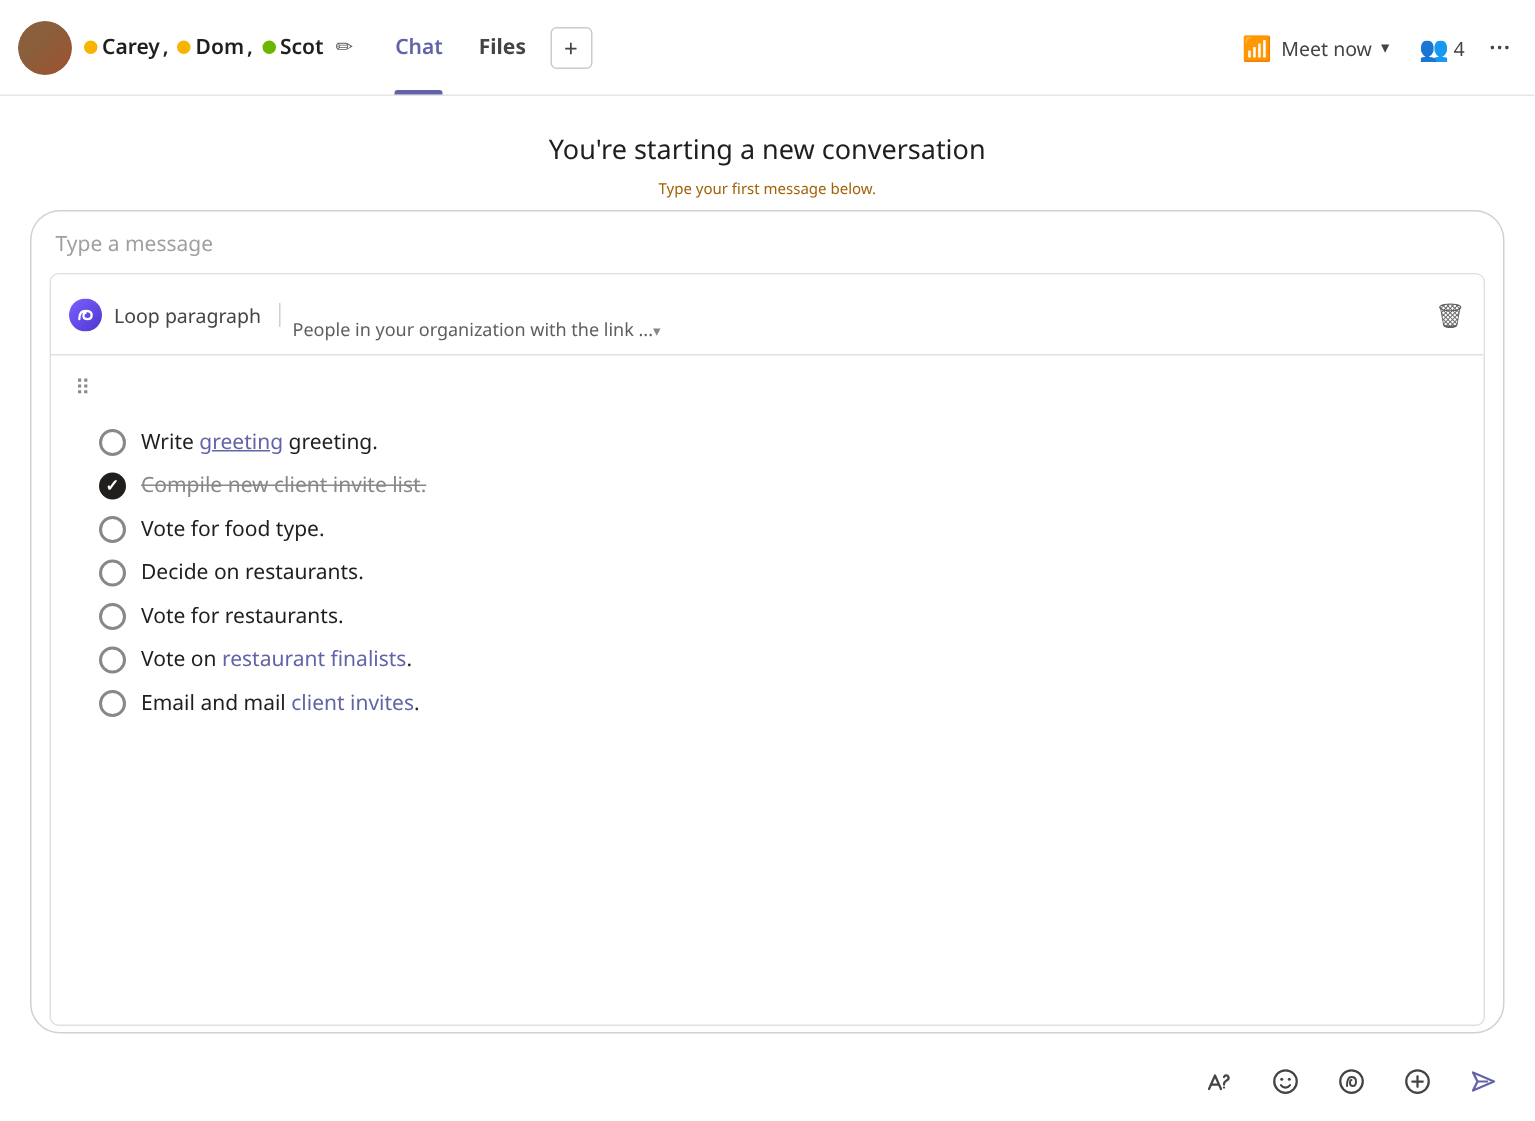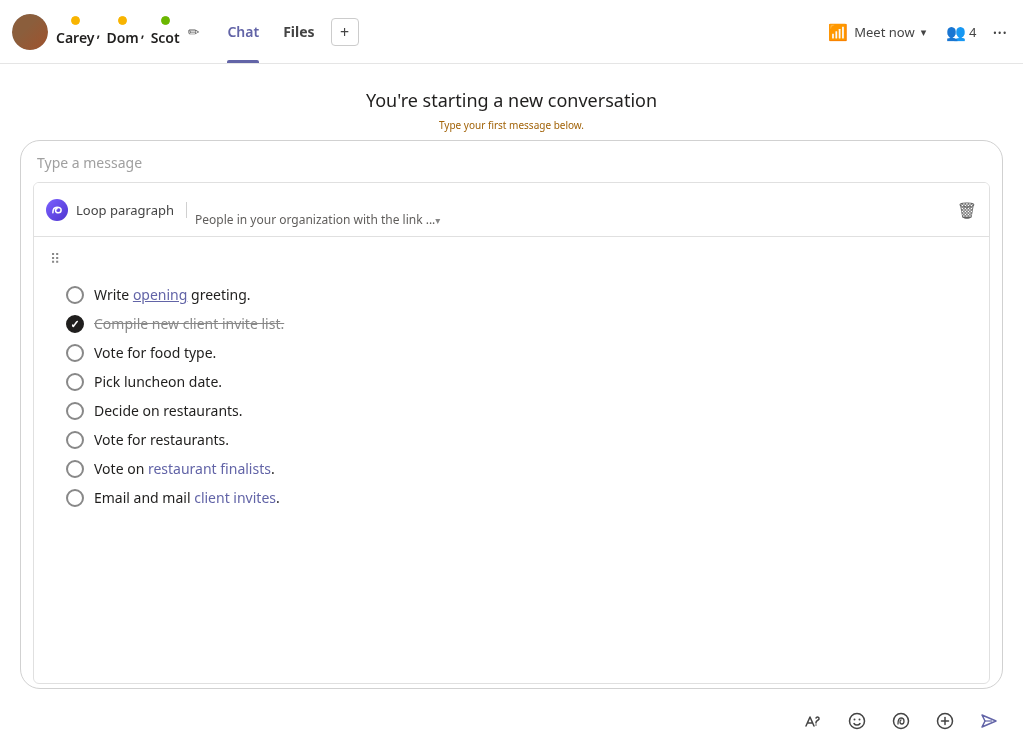--- a/index.html
+++ b/index.html
@@ -44,21 +44,20 @@
       align-items: center;
       font-size: 14px;
       font-weight: 600;
       color: #201f1e;
       gap: 2px;
     }
     .participant-item {
       display: flex;
       align-items: center;
       gap: 3px;
-      flex-direction: column;
     }
     .status-dot {
       width: 9px;
       height: 9px;
       border-radius: 50%;
       display: inline-block;
       flex-shrink: 0;
     }
     .status-dot.away { background: #f8b400; border: 1.5px solid #f8b400; }
     .status-dot.online { background: #6bb700; border: 1.5px solid #6bb700; }
@@ -439,38 +438,34 @@
         <div class="loop-body">
 
           <div class="loop-title-row">
             <span class="drag-handle">⠿</span>
           </div>
 
           <ul class="task-list">
 
             <li class="task-item">
               <div class="task-checkbox"></div>
-              <span class="task-text">Write <span class="link">opening</span> greeting.</span>
+              <span class="task-text">Write <span class="link">greeting</span> greeting.</span>
             </li>
 
             <li class="task-item">
               <div class="task-checkbox checked"></div>
               <span class="task-text done">Compile new client invite list.</span>
             </li>
 
 
             <li class="task-item">
               <div class="task-checkbox"></div>
               <span class="task-text">Vote for food type.</span>
             </li>
 
-            <li class="task-item">
-              <div class="task-checkbox"></div>
-              <span class="task-text">Pick luncheon date.</span>
-            </li>
 
             <li class="task-item">
               <div class="task-checkbox"></div>
               <span class="task-text">Decide on restaurants.</span>
             </li>
 
             <li class="task-item">
               <div class="task-checkbox"></div>
               <span class="task-text">Vote for restaurants.</span>
             </li>

